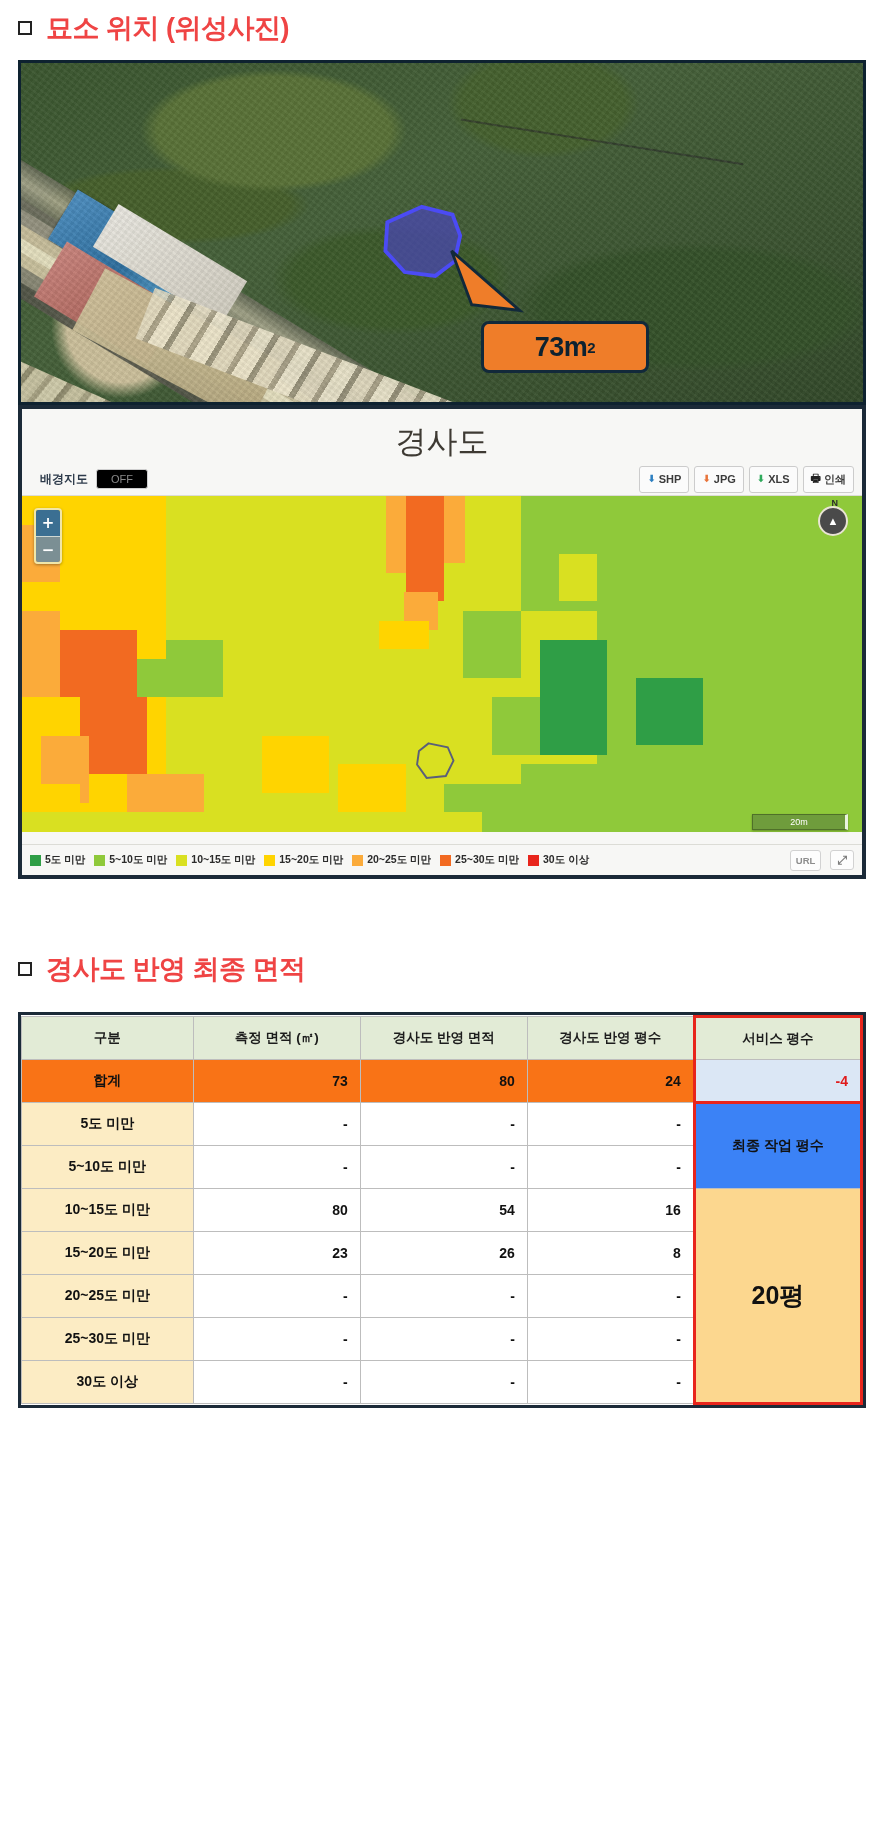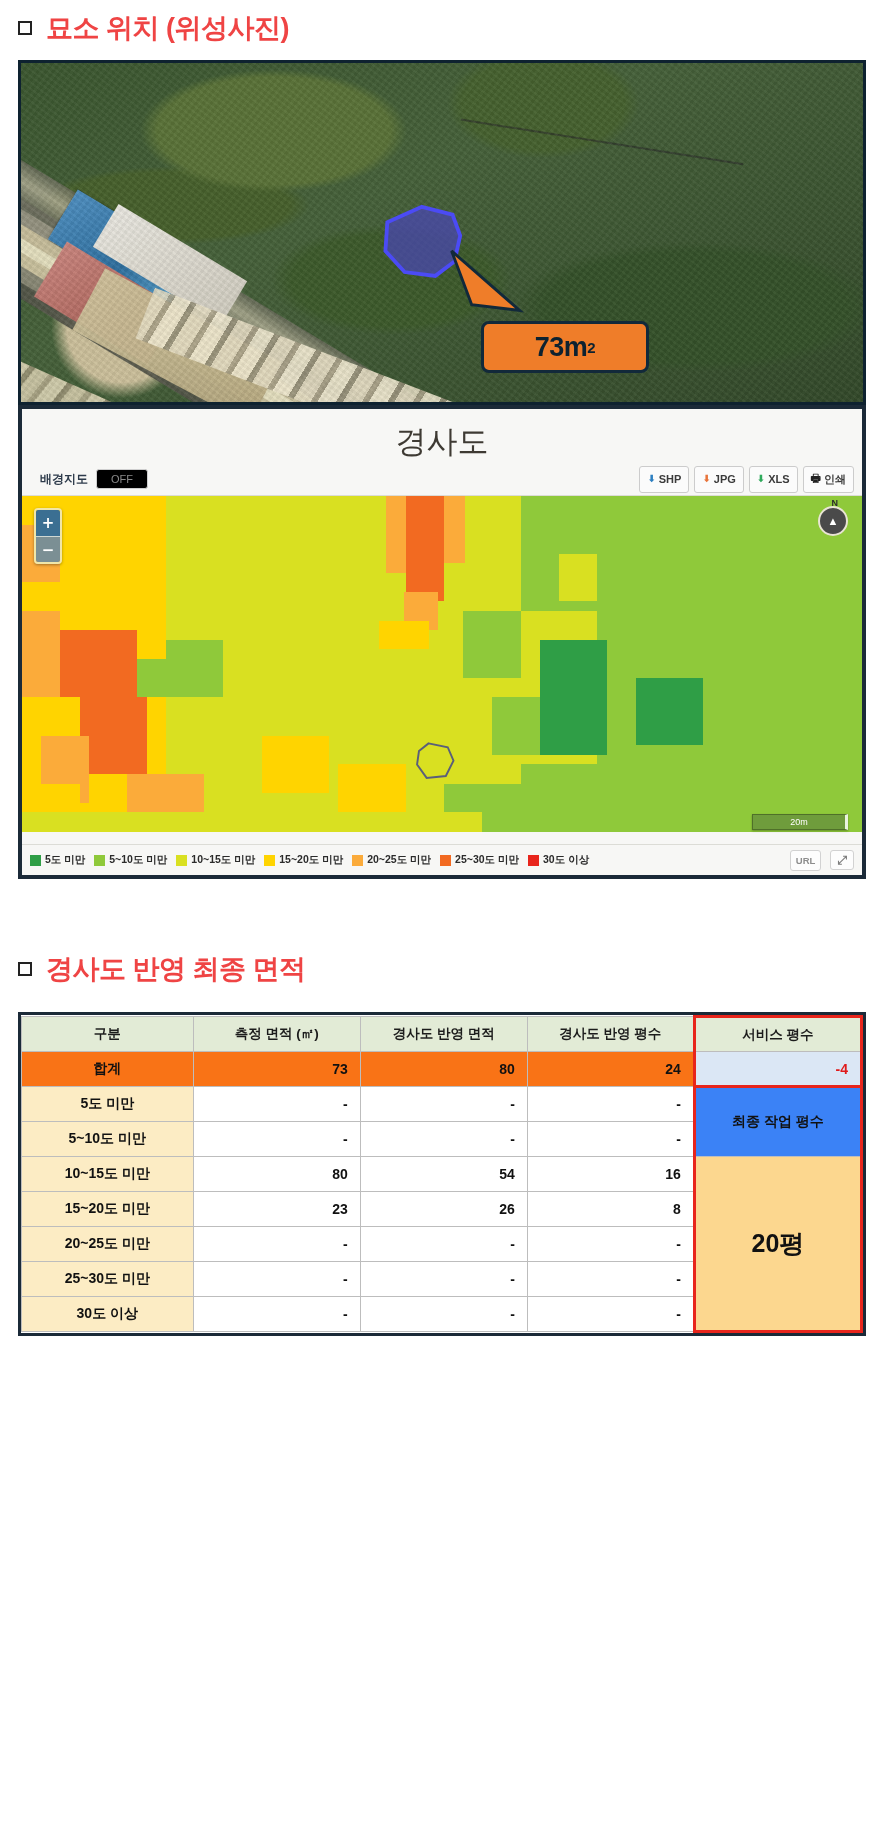--- a/index.html
+++ b/index.html
@@ -258,21 +258,21 @@
 
   
   .tbl-wrap { margin: 0 18px; border: 3px solid #1b2a38; }
   table.final {
     width: 100%;
     border-collapse: collapse;
     font-size: 14px;
   }
   table.final th, table.final td {
     border: 1px solid #bdbdbd;
-    height: 35px;
+    height: 43px;
     padding: 0 12px;
     font-weight: 700;
   }
   table.final thead th {
     background: #e2ebd6;
     text-align: center;
     font-weight: 700;
     font-size: 13.5px;
     color:#1c1c1c;
   }

